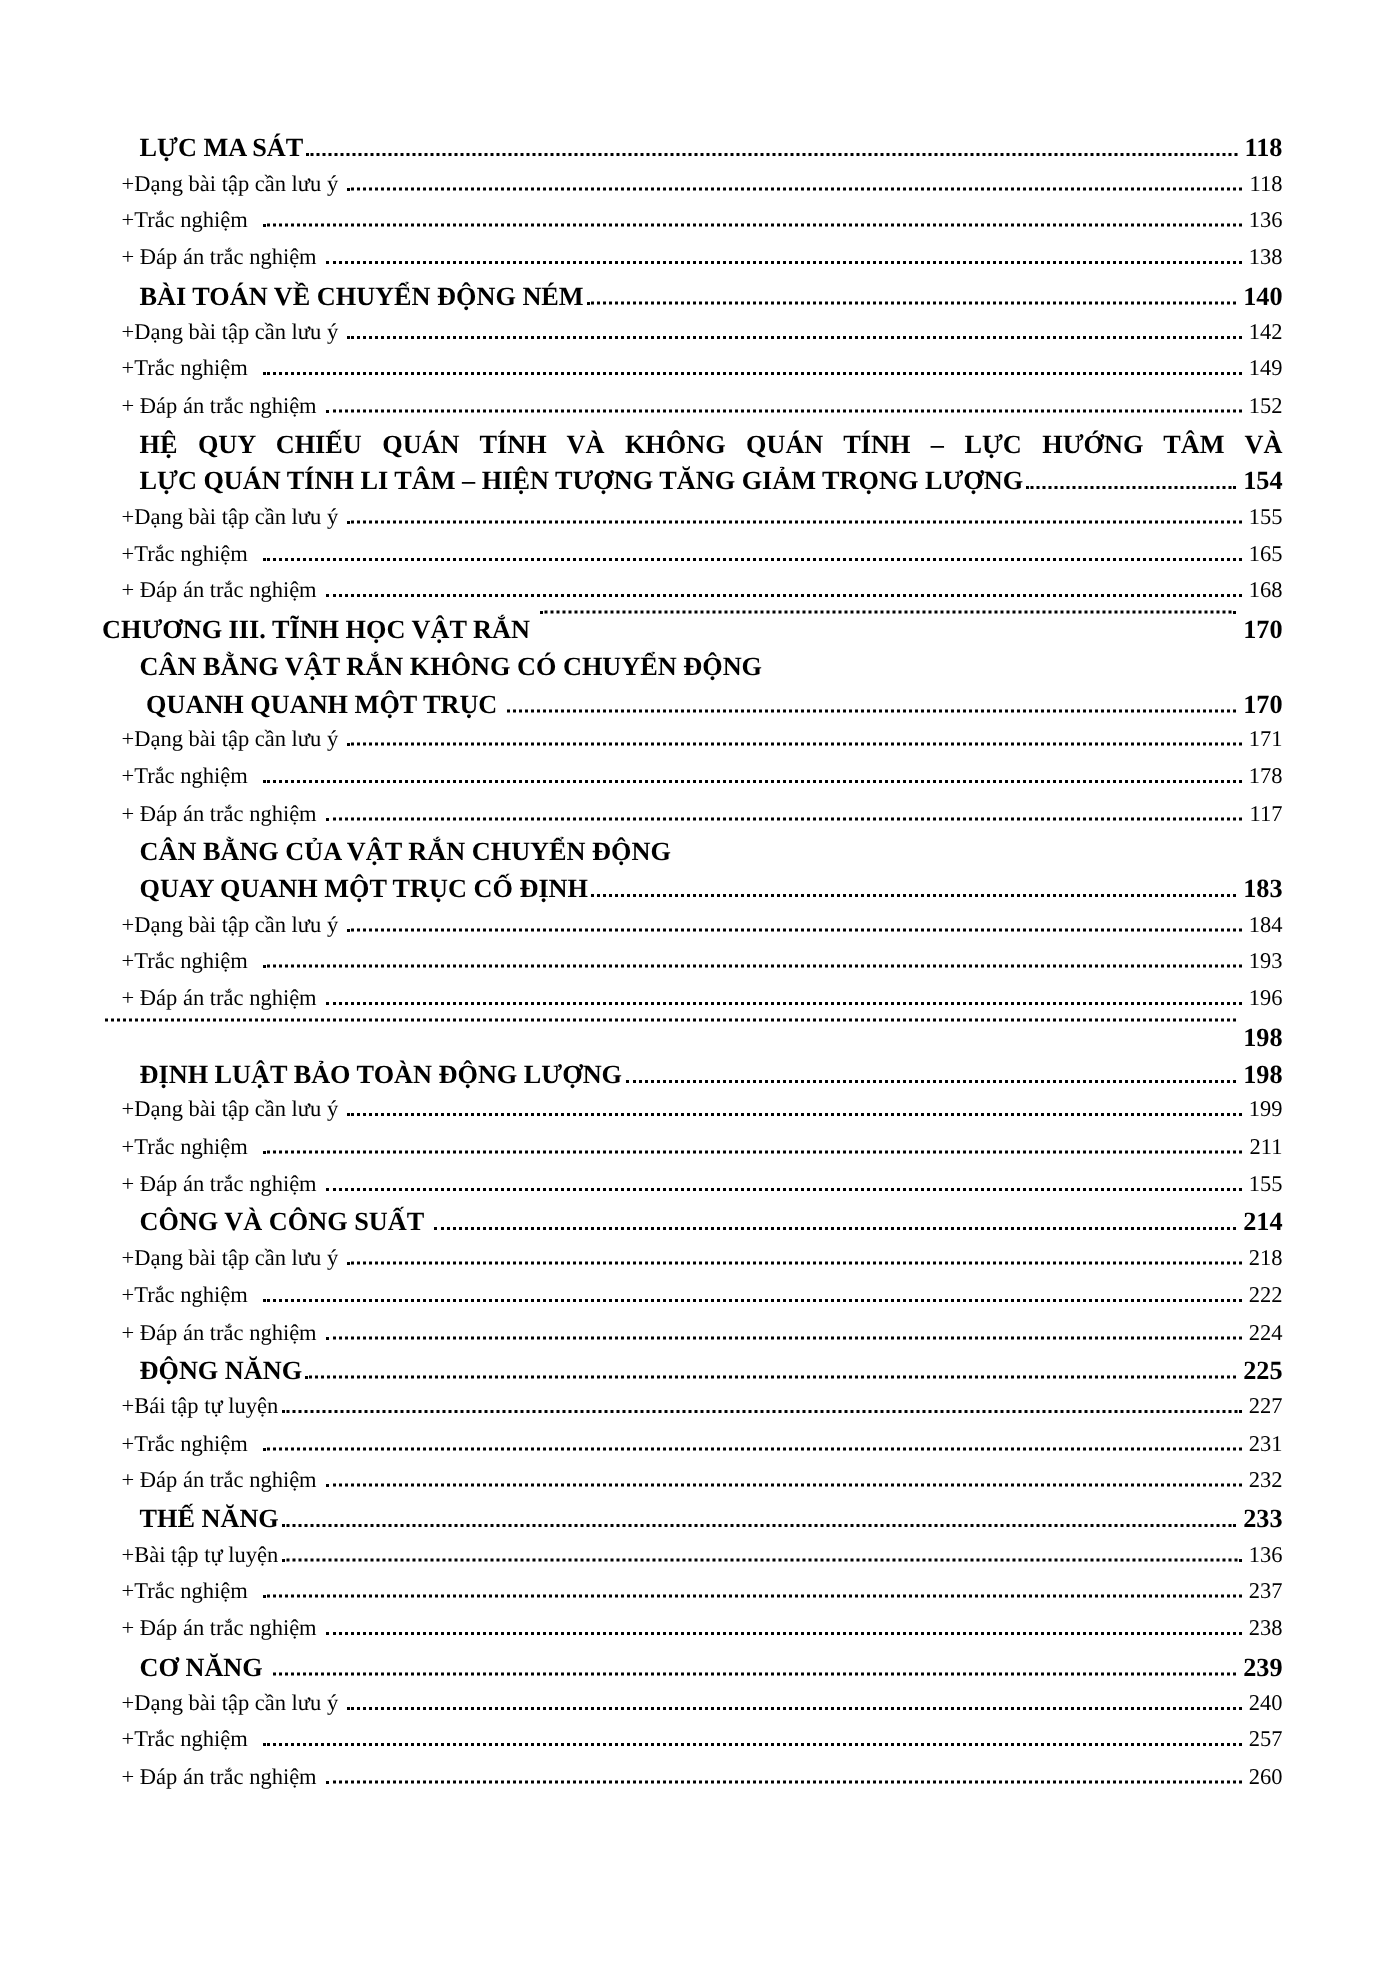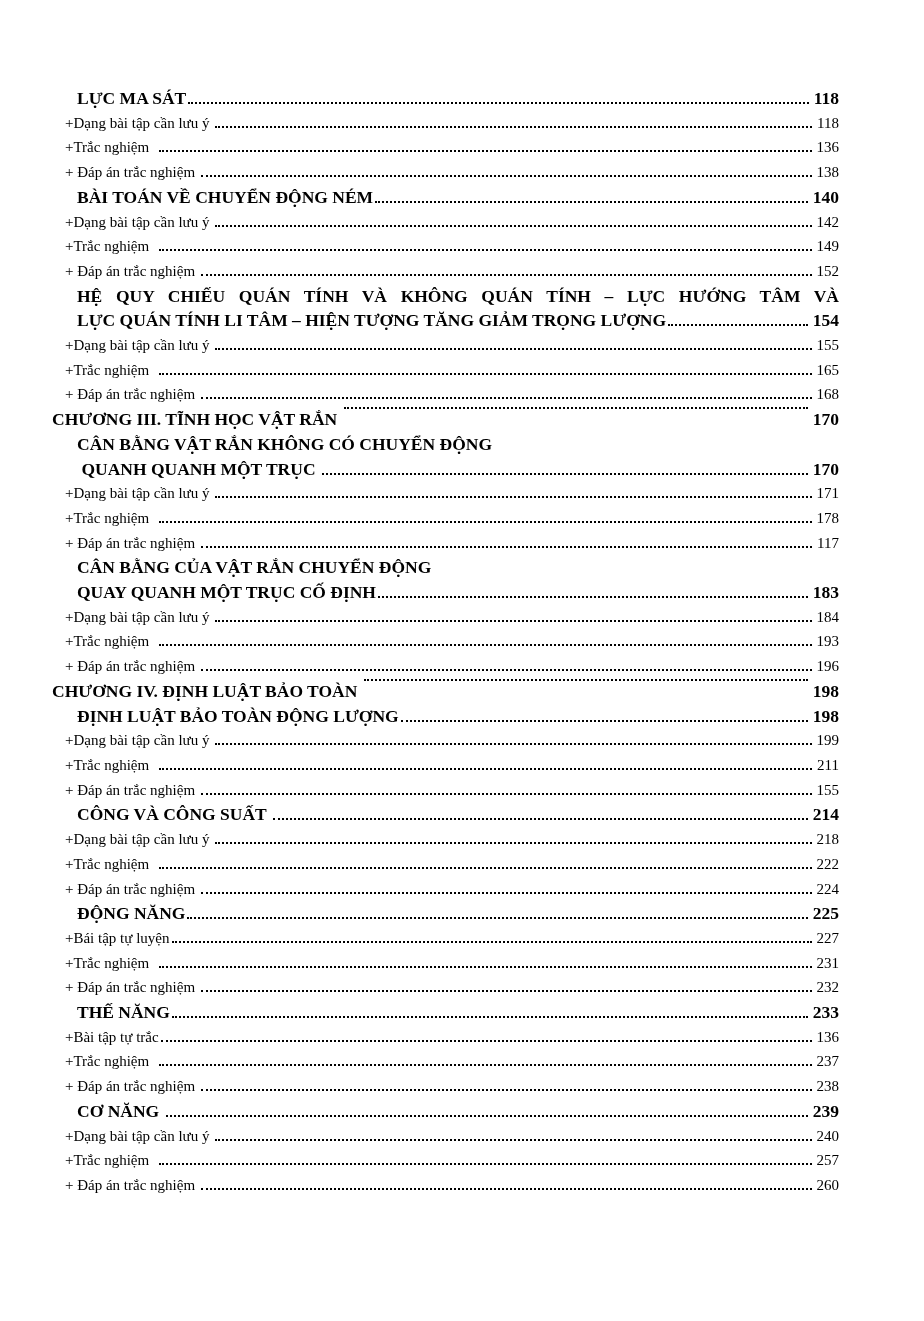--- a/index.html
+++ b/index.html
@@ -6,21 +6,21 @@
   body {
     width: 924px; height: 1321px;
     background: #ffffff;
     color: #000000;
     font-family: "Liberation Serif", "DejaVu Serif", serif;
     overflow: hidden;
     position: relative;
   }
   .toc {
     position: absolute;
-    left: 52px; top: 86px;
+    left: 68px; top: 86px;
     width: 787px;
   }
   .line {
     line-height: 24.7px;
     font-size: 15px;
     display: flex;
     align-items: baseline;
   }
   .line.pre { display: block; }
   .chapter { padding-left: 0; font-weight: 700; font-size: 17.5px; align-items: center; }
@@ -145,21 +145,20 @@
       <span class="label">+Trắc nghiệm  </span>
       <span class="leader"></span>
       <span class="pagenum">193</span>
     </div>
     <div class="line sub">
       <span class="label">+ Đáp án trắc nghiệm </span>
       <span class="leader"></span>
       <span class="pagenum">196</span>
     </div>
     <div class="line chapter">
-      <span class="label">CHƯƠNG IV. ĐỊNH LUẬT BẢO TOÀN </span>
       <span class="leader"></span>
       <span class="pagenum">198</span>
     </div>
     <div class="line section">
       <span class="label">ĐỊNH LUẬT BẢO TOÀN ĐỘNG LƯỢNG</span>
       <span class="leader"></span>
       <span class="pagenum">198</span>
     </div>
     <div class="line sub">
       <span class="label">+Dạng bài tập cần lưu ý </span>
@@ -215,21 +214,21 @@
       <span class="label">+ Đáp án trắc nghiệm </span>
       <span class="leader"></span>
       <span class="pagenum">232</span>
     </div>
     <div class="line section">
       <span class="label">THẾ NĂNG</span>
       <span class="leader"></span>
       <span class="pagenum">233</span>
     </div>
     <div class="line sub">
-      <span class="label">+Bài tập tự trắc</span>
+      <span class="label">+Bài tập tự luyện</span>
       <span class="leader"></span>
       <span class="pagenum">136</span>
     </div>
     <div class="line sub">
       <span class="label">+Trắc nghiệm  </span>
       <span class="leader"></span>
       <span class="pagenum">237</span>
     </div>
     <div class="line sub">
       <span class="label">+ Đáp án trắc nghiệm </span>

